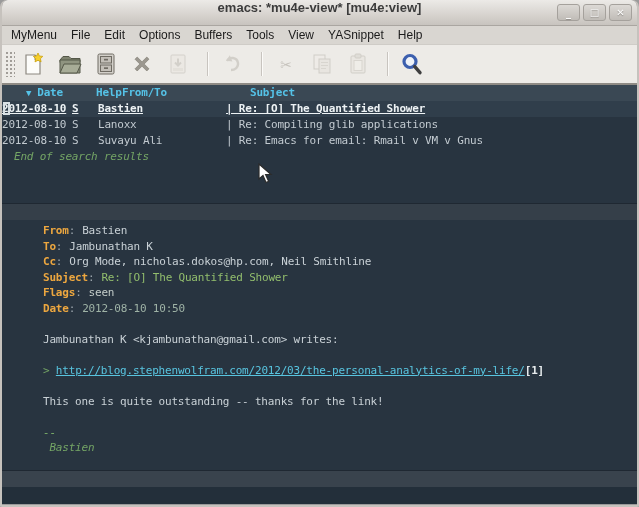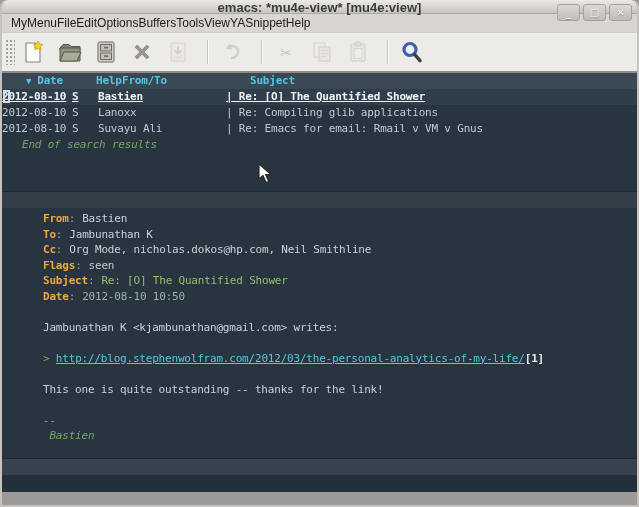--- a/index.html
+++ b/index.html
@@ -5,41 +5,41 @@
   * { box-sizing: border-box; margin: 0; padding: 0; }
   html,body { width:639px; height:507px; background:#9a9a9a; }
   .frame {
     position:relative; width:639px; height:507px;
     border:2px solid #c6c2bd; border-top:none;
     border-radius:7px 7px 2px 2px; overflow:hidden;
     font-family:"DejaVu Sans Mono", monospace;
   }
   
   .titlebar {
-    height:14px; position:relative;
+    height:26px; position:relative;
     background:linear-gradient(#eceae7,#d3cfca 70%,#c8c4bf);
     border-bottom:1px solid #aaa6a1;
     border-radius:6px 6px 0 0;
   }
   .title {
     text-align:center; line-height:25px;
     font:bold 13px "Liberation Sans", sans-serif; color:#3b3b3b;
   }
   .winbtns { position:absolute; top:4px; right:5px; display:flex; gap:3px; }
   .winbtn {
     width:23px; height:17px; border:1px solid #a5a19c; border-radius:3px;
     background:linear-gradient(#dcd9d5,#c0bcb7);
     color:#fbfbfb; font:bold 10px "DejaVu Sans", sans-serif;
     text-align:center; line-height:15px; cursor:default;
     text-shadow:0 1px 1px #8d8984;
   }
   
   .menubar {
     height:19px; background:#d9d6d1; display:flex; align-items:center;
-    gap:0; padding-left:9px;
+    gap:14px; padding-left:9px;
     font:12px "Liberation Sans", sans-serif; color:#1b1b1b;
     border-bottom:1px solid #cfccc7;
   }
   .menubar span { cursor:default; }
   
   .toolbar {
     height:40px; background:#edebe7; display:flex; align-items:center;
     padding-left:3px; border-bottom:2px solid #8f8b85;
   }
   .tb-handle {
@@ -66,21 +66,21 @@
   .c-subject { flex:1; white-space:pre; overflow:hidden; }
   .sort-arrow { margin-right:6px; font-size:9px; }
   .hrow { position:relative; height:16px; line-height:16px; display:flex;
           white-space:pre; }
   .hrow.selected { background:#303e4b; color:#edf2f4; font-weight:bold; }
   .hrow.selected .rcell { text-decoration:underline; }
   .cursor-box {
     position:absolute; left:1px; top:1px; width:7px; height:13px;
     border:2px solid #d9e0e4; text-decoration:none !important;
   }
-  .endmsg { height:16px; line-height:16px; padding-left:20px;
+  .endmsg { height:16px; line-height:16px; padding-left:12px;
             color:#74a565; font-style:italic; }
   .hfill { flex:1; }
   
   .modeline {
     height:17px; line-height:16px; padding-left:4px; white-space:pre;
     overflow:hidden; background:#353f49; border-top:1px solid #1f2832;
   }
   .ml-active { background:#39434d; }
   
   .pane-message { height:250px; padding:3px 0 0 5px; overflow:hidden;margin-left:36px; }
@@ -238,22 +238,22 @@
 
       <div class="modeline ml-inactive">
         
       </div>
     </div>
 
     <div class="pane-message">
       <div class="mline"><span class="flabel">From</span><span class="fcolon">:</span><span class="fvalue">Bastien</span></div>
       <div class="mline"><span class="flabel">To</span><span class="fcolon">:</span><span class="fvalue">Jambunathan K</span></div>
       <div class="mline"><span class="flabel">Cc</span><span class="fcolon">:</span><span class="fvalue">Org Mode, nicholas.dokos@hp.com, Neil Smithline</span></div>
+      <div class="mline"><span class="flabel">Subject</span><span class="fcolon">:</span><span class="fvalue v-green">Re: [O] The Quantified Shower</span></div>
       <div class="mline"><span class="flabel">Flags</span><span class="fcolon">:</span><span class="fvalue v-flags">seen</span></div>
-      <div class="mline"><span class="flabel">Subject</span><span class="fcolon">:</span><span class="fvalue v-green">Re: [O] The Quantified Shower</span></div>
       <div class="mline"><span class="flabel">Date</span><span class="fcolon">:</span><span class="fvalue v-datev">2012-08-10 10:50</span></div>
       <div class="mline"></div>
       <div class="mline"><span class="fvalue">Jambunathan K &lt;kjambunathan@gmail.com&gt; writes:</span></div>
       <div class="mline"></div>
       <div class="mline"><span class="quote">&gt; </span><span class="msg-link">http://blog.stephenwolfram.com/2012/03/the-personal-analytics-of-my-life/</span><span class="linkref">[1]</span></div>
       <div class="mline"></div>
       <div class="mline"><span class="fvalue">This one is quite outstanding -- thanks for the link!</span></div>
       <div class="mline"></div>
       <div class="mline"><span class="sig">--</span></div>
       <div class="mline"><span class="sig"> Bastien</span></div>

